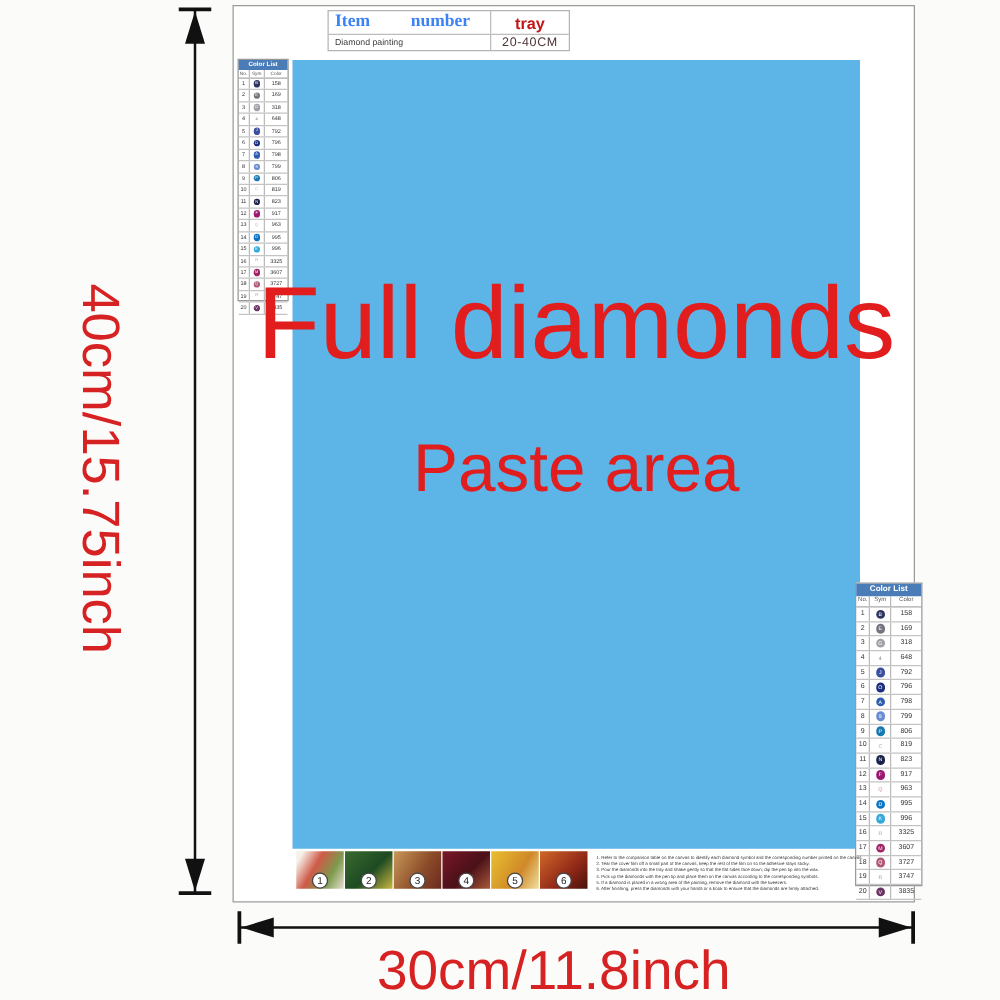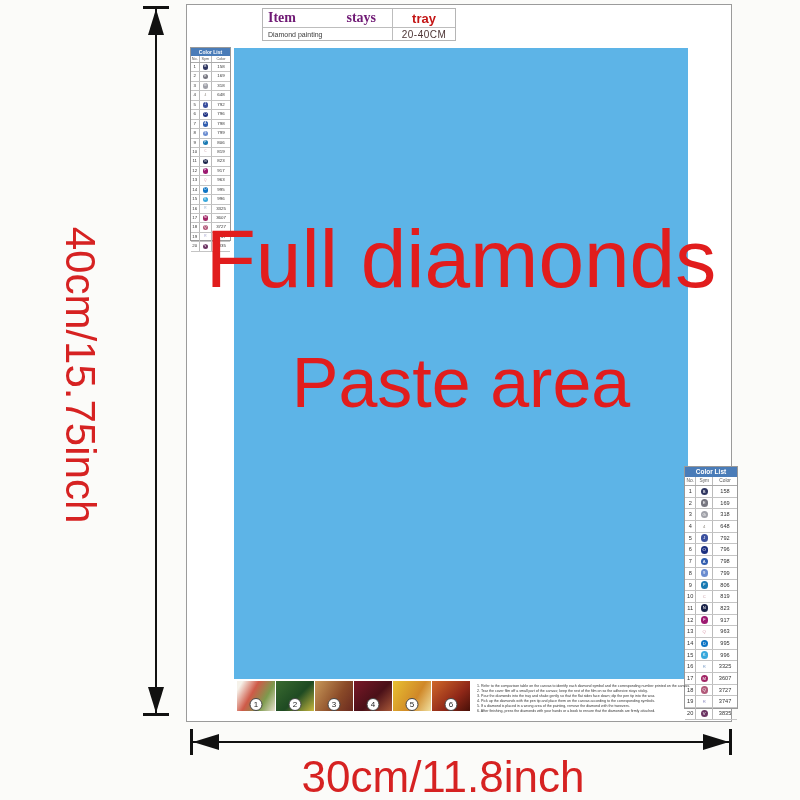--- a/index.html
+++ b/index.html
@@ -13,31 +13,31 @@
   
   .top-table{position:absolute;left:75px;top:3px;width:194px;height:33px;
     border:1px solid #b5b5b5;box-sizing:border-box;background:#fff;}
   .tt-row{display:flex;box-sizing:border-box;}
   .tt-head{height:19px;border-bottom:1px solid #bdbdbd;}
   .tt-data{height:12px;}
   .tt-c1{width:130px;border-right:1px solid #bdbdbd;box-sizing:border-box;
     display:flex;align-items:center;}
   .tt-c2{flex:1;display:flex;align-items:center;justify-content:center;}
   .tt-head .tt-c1{justify-content:space-between;padding:0 16px 0 5px;
-    font-family:"Liberation Serif",serif;font-weight:bold;font-size:14px;color:#701a75;}
+    font-family:"Liberation Serif",serif;font-weight:bold;font-size:14px;color:#3b82f6;}
   .tt-head .tt-c2{font-weight:bold;font-size:13px;color:#c41616;}
   .tt-data .tt-c1{font-size:7px;color:#3a3a3a;padding-left:5px;}
   .tt-data .tt-c2{font-size:10px;color:#4c3434;letter-spacing:.5px;}
 
   
   .paste-area{position:absolute;left:47px;top:43px;width:454px;height:631px;background:#5db4e7;}
   .pa-line{position:absolute;left:50%;transform:translateX(-50%);white-space:nowrap;
     color:#e11d1d;line-height:1;}
   .pa-line1{top:170px;font-size:82px;}
-  .pa-line2{top:300px;font-size:70px;}
+  .pa-line2{top:300px;font-size:54px;}
 
   
   .color-list{position:absolute;background:#fff;border:1px solid #999;box-sizing:border-box;}
   .cl-small{left:3px;top:42px;width:41px;height:194px;}
   .cl-large{left:497px;top:461px;width:54px;height:243px;}
   .cl-title{background:#4a7cb8;color:#fff;text-align:center;font-weight:bold;}
   .cl-small .cl-title{font-size:5px;height:8px;line-height:8px;}
   .cl-large .cl-title{font-size:6.5px;height:10px;line-height:10px;}
   .cl-cols{display:flex;border-bottom:1px solid #aaa;color:#555;}
   .cl-small .cl-cols{font-size:3.8px;height:6px;line-height:6px;}
@@ -96,21 +96,21 @@
 <body>
 
 <div class="stage">
 
   <div class="canvas-sheet">
 
     <div class="top-table">
       <div class="tt-row tt-head">
         <div class="tt-c1">
           <span>Item</span>
-          <span>stays</span>
+          <span>number</span>
         </div>
         <div class="tt-c2">tray</div>
       </div>
       <div class="tt-row tt-data">
         <div class="tt-c1">Diamond painting</div>
         <div class="tt-c2">20-40CM</div>
       </div>
     </div>
 
     <div class="color-list cl-small">

